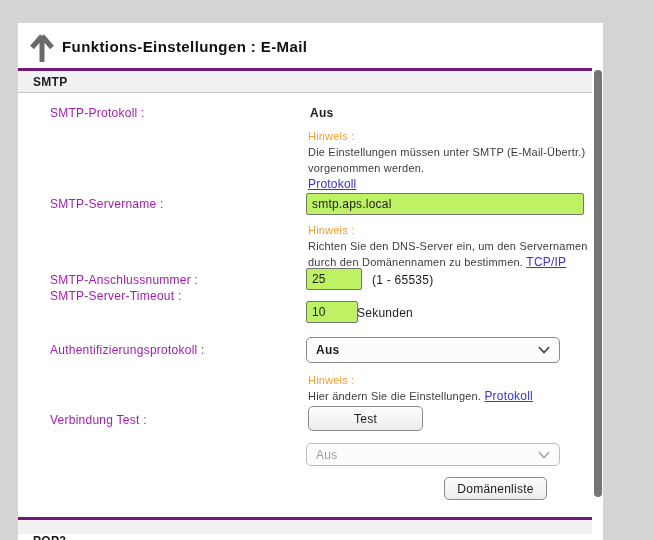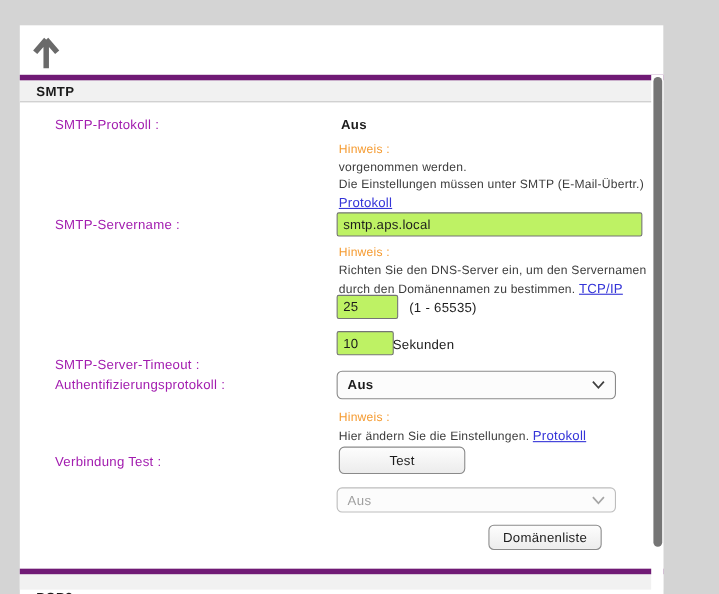--- a/index.html
+++ b/index.html
@@ -18,21 +18,21 @@
   
   .hdr-arrow { position:absolute; left:11px; top:9px; width:26px; height:32px; cursor:pointer; }
   .hdr-title {
     position:absolute; left:44px; top:15px;
     font-size:15px; font-weight:bold; letter-spacing:.4px; color:#111;
   }
   
   .section-bar {
     position:absolute; left:0; width:100%;
     background:#f1f1f1;
-    border-top:5px solid #701a75; border-bottom:1px solid #c9c9c9;
+    border-top:3px solid #701a75; border-bottom:1px solid #c9c9c9;
     font-size:12px; font-weight:bold; letter-spacing:.3px;
     padding-left:15px; display:flex; align-items:center; color:#1a1a1a;
   }
   .bar-smtp { top:45px; height:25px; }
   .bar-pop3 { top:494px; height:14px; border-bottom:none; align-items:flex-start; padding-top:14px; }
   
   .lbl {
     position:absolute; left:32px;
     font-size:12px; letter-spacing:.25px; color:#a21caf; white-space:nowrap;
   }
@@ -74,51 +74,53 @@
 </head>
 <body>
 
 <div class="card">
 
   <span class="hdr-arrow">
     <svg width="26" height="32" viewBox="0 0 26 32">
       <path d="M13 30 L13 7 M13 4 L3 15.5 M13 4 L23 15.5" stroke="#6a6a6a" stroke-width="5" fill="none"></path>
     </svg>
   </span>
+  <div class="hdr-title">Funktions-Einstellungen : E-Mail</div>
 
   <div class="section-bar bar-smtp">
     <span>SMTP</span>
   </div>
 
   <div class="lbl" style="top:83px">SMTP-Protokoll :</div>
   <div class="static-val" style="top:83px">Aus</div>
 
   <div class="hint" style="top:105px">
     <div class="hint-title">Hinweis :</div>
+    <div>Die Einstellungen müssen unter SMTP (E-Mail-Übertr.)</div>
     <div>vorgenommen werden.</div>
-    <div>Die Einstellungen müssen unter SMTP (E-Mail-Übertr.)</div>
     <div><span class="link">Protokoll</span></div>
   </div>
 
   <div class="lbl" style="top:174px">SMTP-Servername :</div>
   <input class="txt-input" style="top: 170px; width: 278px;" value="smtp.aps.local">
 
   <div class="hint" style="top:199px">
     <div class="hint-title">Hinweis :</div>
     <div>Richten Sie den DNS-Server ein, um den Servernamen</div>
     <div>
       <span>durch den Domänennamen zu bestimmen.</span>
       <span class="link">TCP/IP</span>
     </div>
   </div>
 
+  <div class="lbl" style="top:250px">SMTP-Anschlussnummer :</div>
   <input class="txt-input" style="top: 245px; width: 56px;" value="25">
   <div class="suffix" style="left:354px;top:250px">(1 - 65535)</div>
 
-  <div class="lbl" style="top:301px">SMTP-Server-Timeout :</div>
+  <div class="lbl" style="top:266px">SMTP-Server-Timeout :</div>
   <input class="txt-input" style="top: 278px; width: 52px;" value="10">
   <div class="suffix" style="left:339px;top:283px">Sekunden</div>
 
   <div class="lbl" style="top:320px">Authentifizierungsprotokoll :</div>
   <div class="combo" style="top:314px">
     <span>Aus</span>
     <svg class="chev" viewBox="0 0 12 8">
       <path d="M1 1 L6 6.5 L11 1" stroke="#3f3f3f" stroke-width="1.6" fill="none"></path>
     </svg>
   </div>

